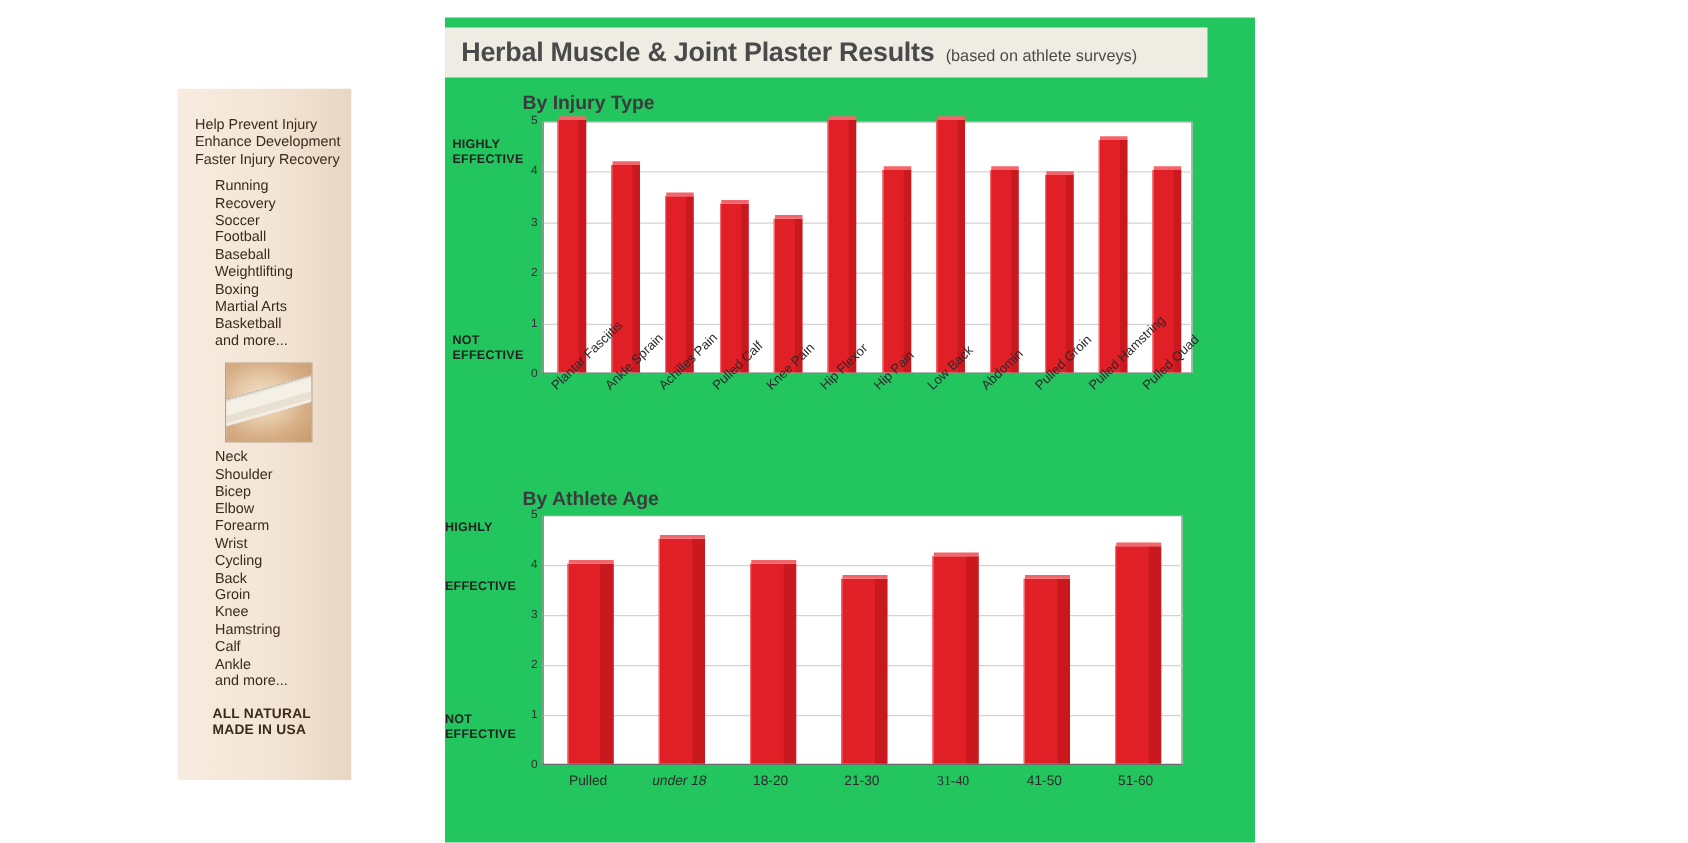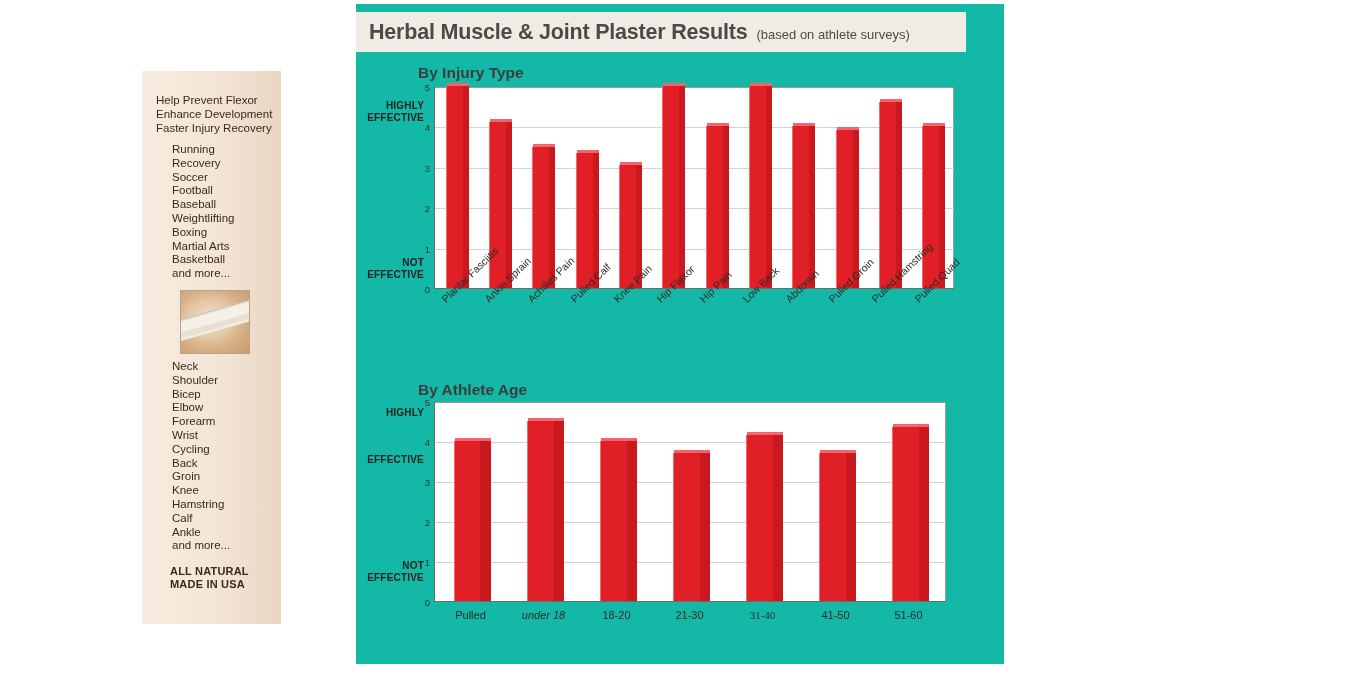--- a/index.html
+++ b/index.html
@@ -85,24 +85,24 @@
     width: 120%;
     height: 10%;
     background: #e8e0d0;
     transform: rotate(-16deg);
   }
 
   
   #chart-card {
     position: absolute;
     left: 356px;
-    top: 4px;
+    top: 14px;
     width: 648px;
     height: 660px;
-    background: #14b8a6;
+    background: #22c55e;
   }
   #title-bar {
     position: absolute;
     left: 0;
     top: 8px;
     width: 610px;
     height: 40px;
     background: #efece4;
     display: flex;
     align-items: center;
@@ -190,21 +190,20 @@
     font-size: 9.5px;
     color: #333;
     text-align: right;
     transform: translateY(-50%);
   }
   .yband {
     position: absolute;
     font-size: 10px;
     color: #222;
     font-weight: bold;
-    text-align: right;
     line-height: 12px;
     letter-spacing: 0.2px;
   }
   .xlabel-rot {
     position: absolute;
     font-size: 10.5px;
     color: #2b2b2b;
     transform-origin: left top;
     transform: rotate(-44deg);
     white-space: nowrap;
@@ -215,21 +214,21 @@
     color: #2b2b2b;
     text-align: center;
     white-space: nowrap;
   }
 </style>
 </head>
 <body>
 
 <div id="sidebar">
   <div class="headline">
-    <div>Help Prevent Flexor</div>
+    <div>Help Prevent Injury</div>
     <div>Enhance Development</div>
     <div>Faster Injury Recovery</div>
   </div>
 
   <ul>
     <li>Running</li>
     <li>Recovery</li>
     <li>Soccer</li>
     <li>Football</li>
     <li>Baseball</li>

